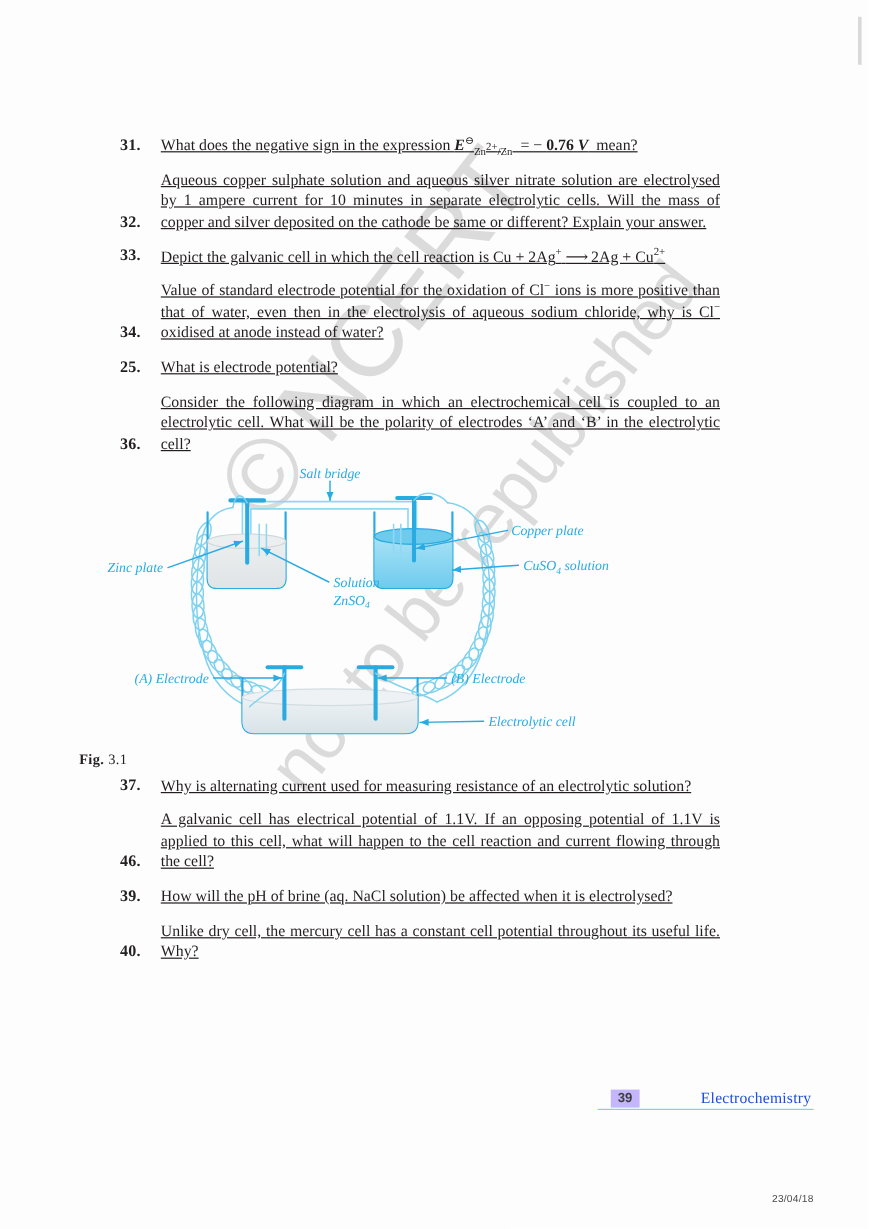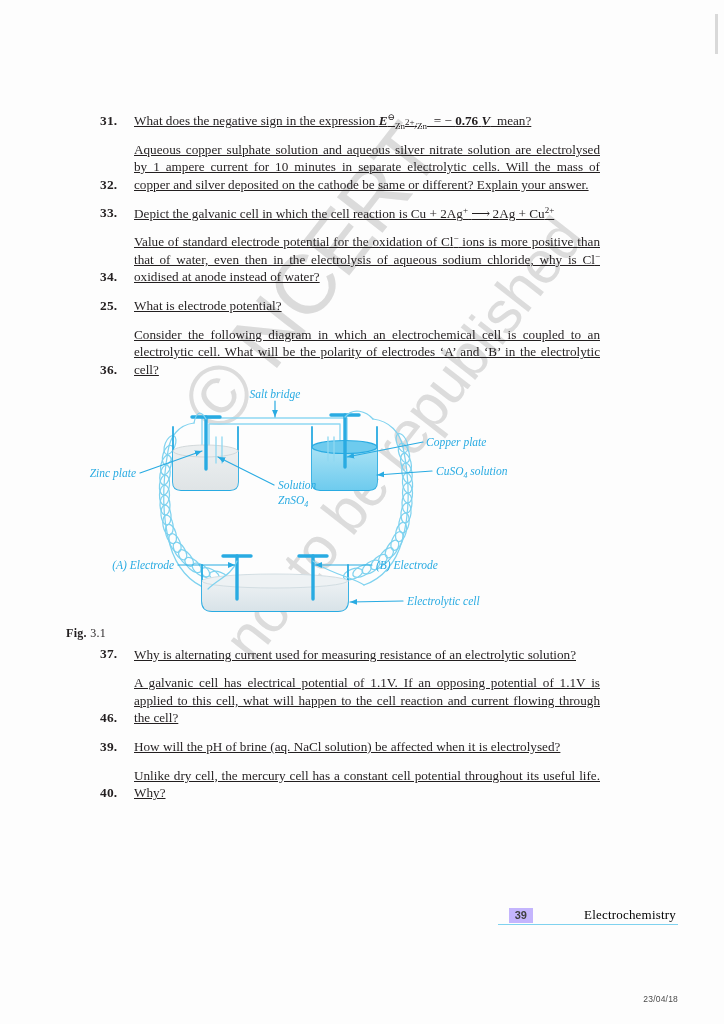--- a/index.html
+++ b/index.html
@@ -144,21 +144,21 @@
     font-family: "Liberation Sans", sans-serif;
     font-size: 11px;
     font-weight: bold;
     padding: 1px 6px 2px 6px;
     line-height: 1.1;
   }
   .foot-title {
     position: absolute;
     right: 2px;
     bottom: 2px;
-    color: #000000;
+    color: #1d4ed8;
     font-size: 13px;
     letter-spacing: .2px;
     text-align: right;
   }
   .datestamp {
     position: absolute;
     right: 46px;
     bottom: 20px;
     font-family: Liberation Sans, sans-serif;
     font-size: 8.5px;

